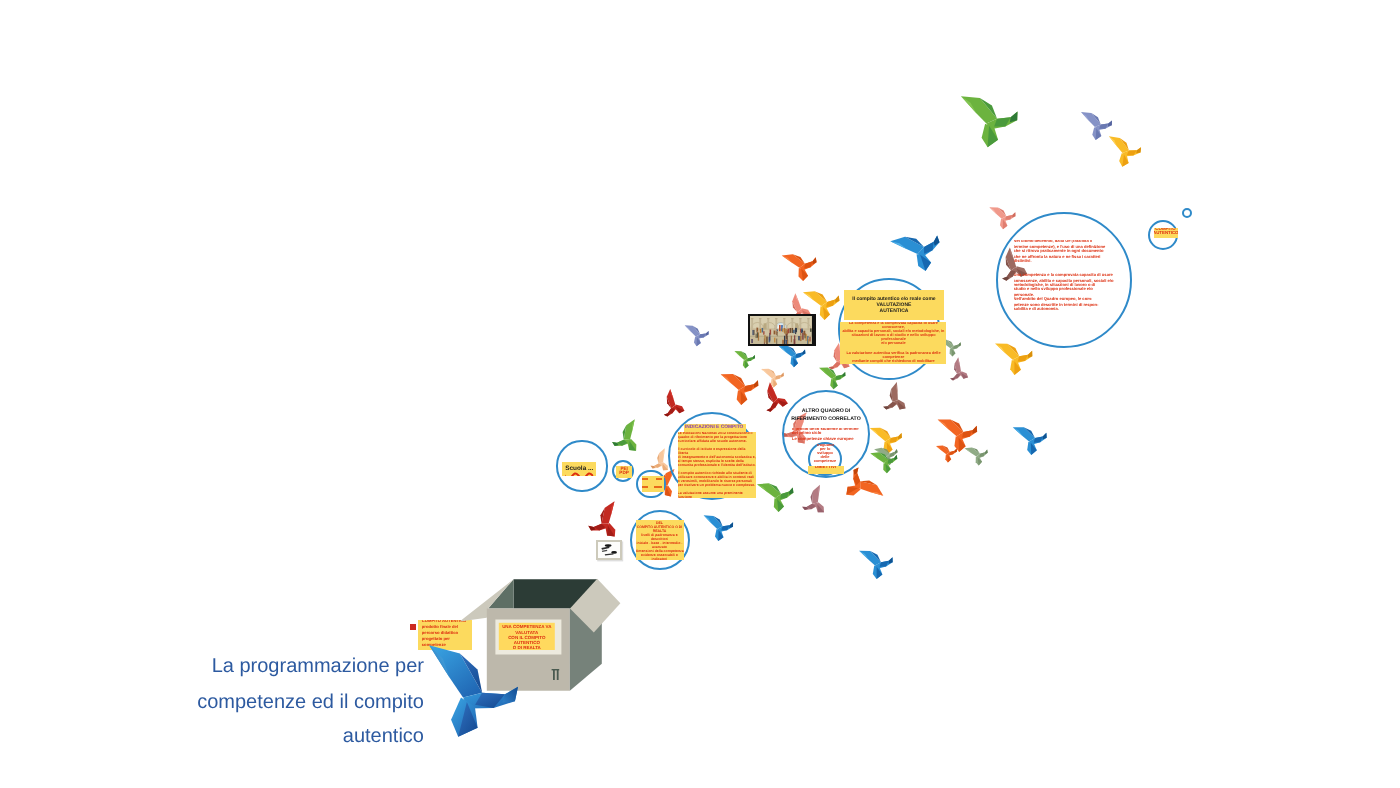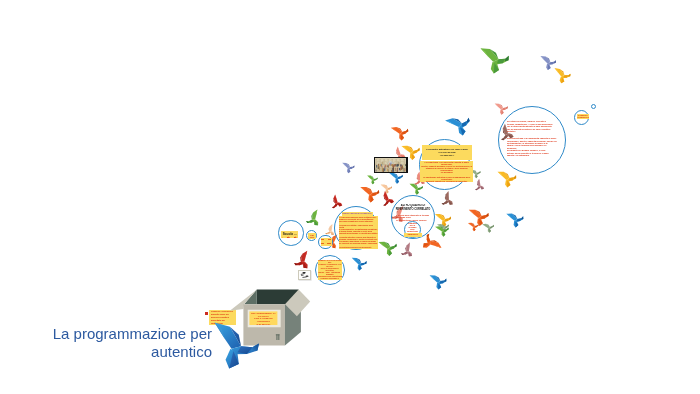--- a/index.html
+++ b/index.html
@@ -720,22 +720,23 @@
       <div style="position: absolute; left: 297.5px; top: 270px; width: 13px; height: 10px; background: rgb(253, 253, 251); border: 0.4px solid rgb(205, 202, 187); box-shadow: rgba(0, 0, 0, 0.13) 0.6px 0.7px 0px; box-sizing: border-box; overflow: hidden;">
         <svg viewBox="0 0 26 20" preserveAspectRatio="none" width="100%" height="100%" style="display:block">
           <ellipse cx="12" cy="4.5" rx="4" ry="1.7" fill="#161616"></ellipse>
           <path d="M4,7.5 L13,5.6 L13.6,7.6 L4.8,9.6 Z" fill="#2e2e2e"></path>
           <path d="M4.5,10.8 L10.5,9.8 L11,11.4 L5,12.6 Z" fill="#4a4a4a"></path>
           <ellipse cx="19" cy="13" rx="3.4" ry="1.6" fill="#161616"></ellipse>
           <path d="M8,15.3 L18,14 L18.4,15.6 L8.4,17 Z" fill="#2e2e2e"></path>
         </svg>
       </div>
     </div>
-  <div class="title" style="left:11px;top:325px;width:201px;font-size:15px;line-height:17.6px;color:#2d5aa0;text-align:right;">
+  <div class="title" style="left:11px;top:325px;width:201px;font-size:10px;line-height:17.6px;color:#2d5aa0;text-align:right;">
     <div>La programmazione per</div>
+    <div>competenze ed il compito</div>
     <div>autentico</div>
   </div>
 <svg width="700" height="394" viewBox="0 0 700 394" style="position: absolute; left: 0px; top: 0px;">
       <path d="M256.8,289.6 L298.6,289.6 L298.6,304.2 L256.8,304.2 Z" fill="#2c3c36"></path>
       <path d="M256.8,289.6 L256.8,304.2 L244.1,304.2 Z" fill="#5e6f65"></path>
       <path d="M229.8,310.7 L256.8,289.6 L244.1,304.2 L243.4,308.9 Z" fill="#ccc9bc"></path>
       <path d="M243.4,304.2 L284.9,304.2 L284.9,345.4 L243.4,345.4 Z" fill="#bdb8ab"></path>
       <path d="M284.9,304.2 L300.9,295.2 L300.9,331.9 L284.9,345.4 Z" fill="#76827a"></path>
       <path d="M298.6,289.4 L310.2,301.6 L296.9,316.3 L285.0,304.3 Z" fill="#ccc9bc"></path>
       <path d="M247.7,309.8 L280.7,309.8 L280.7,327.3 L247.7,327.3 Z" fill="#edeade"></path>

